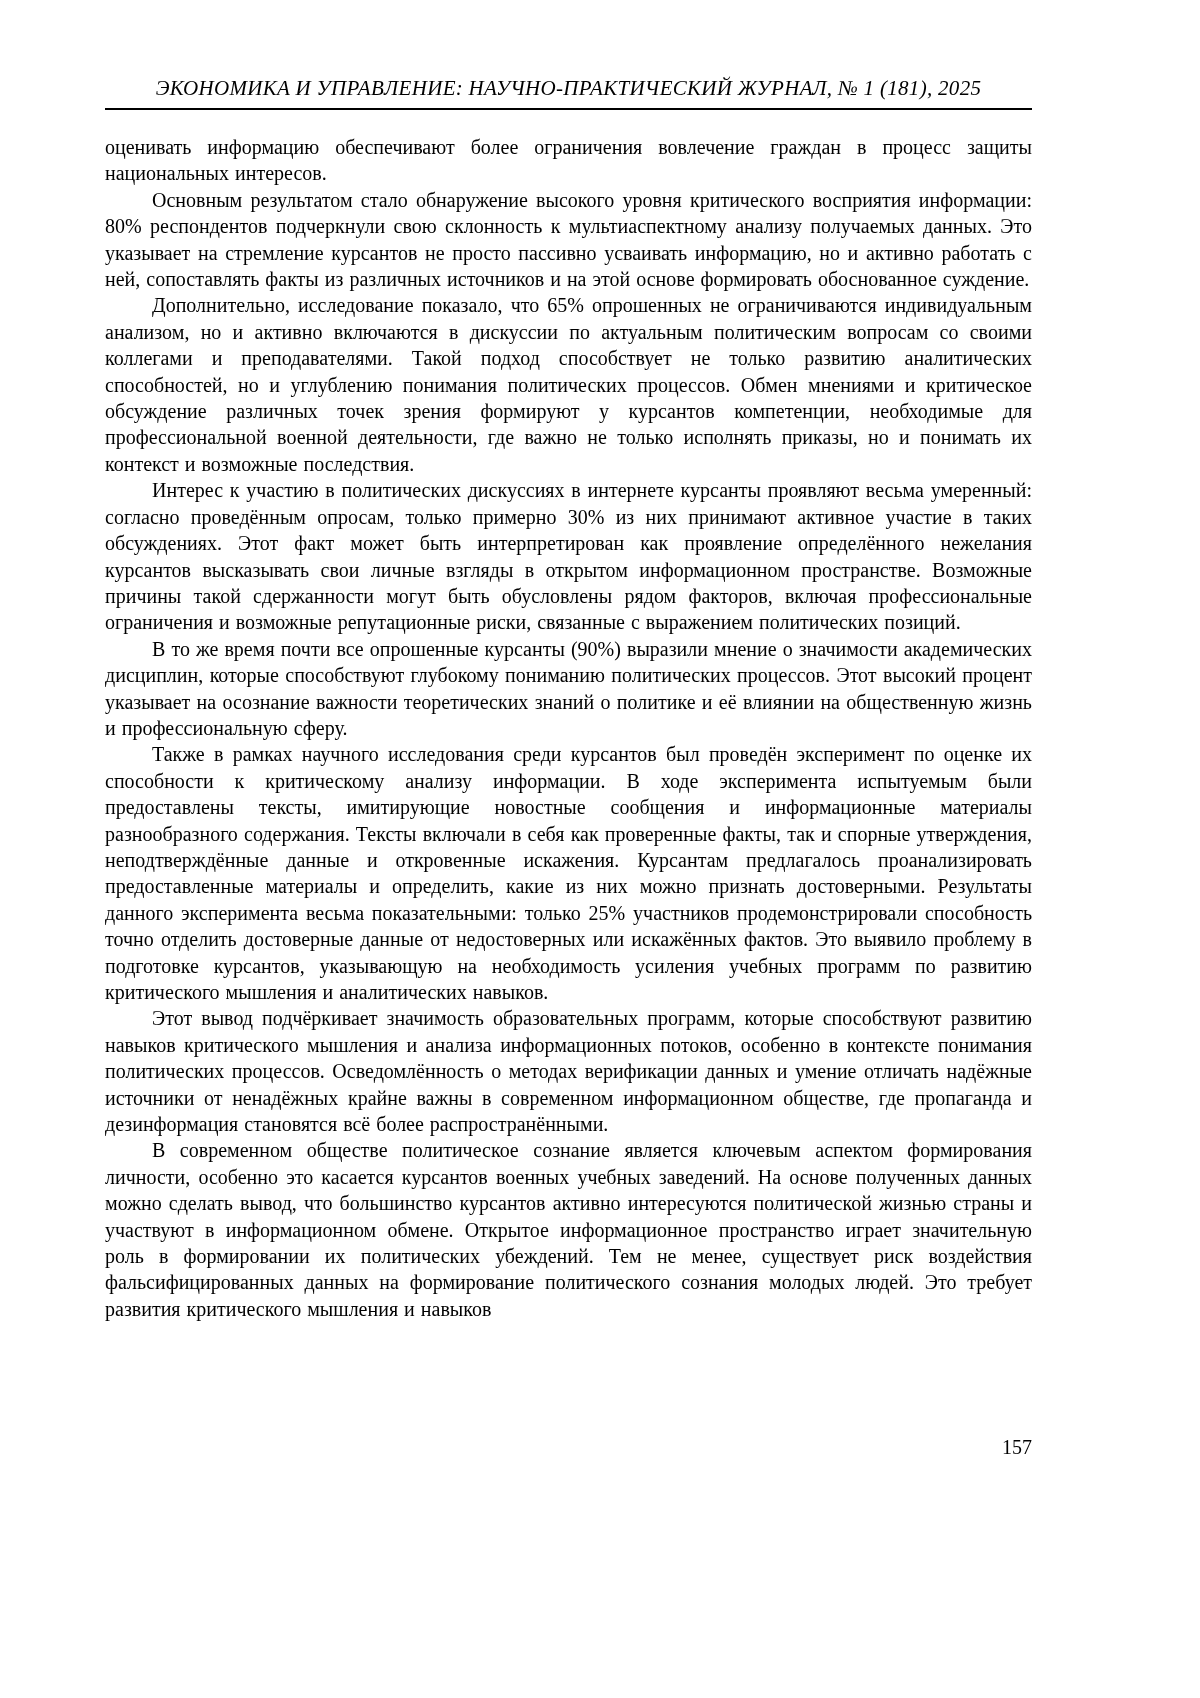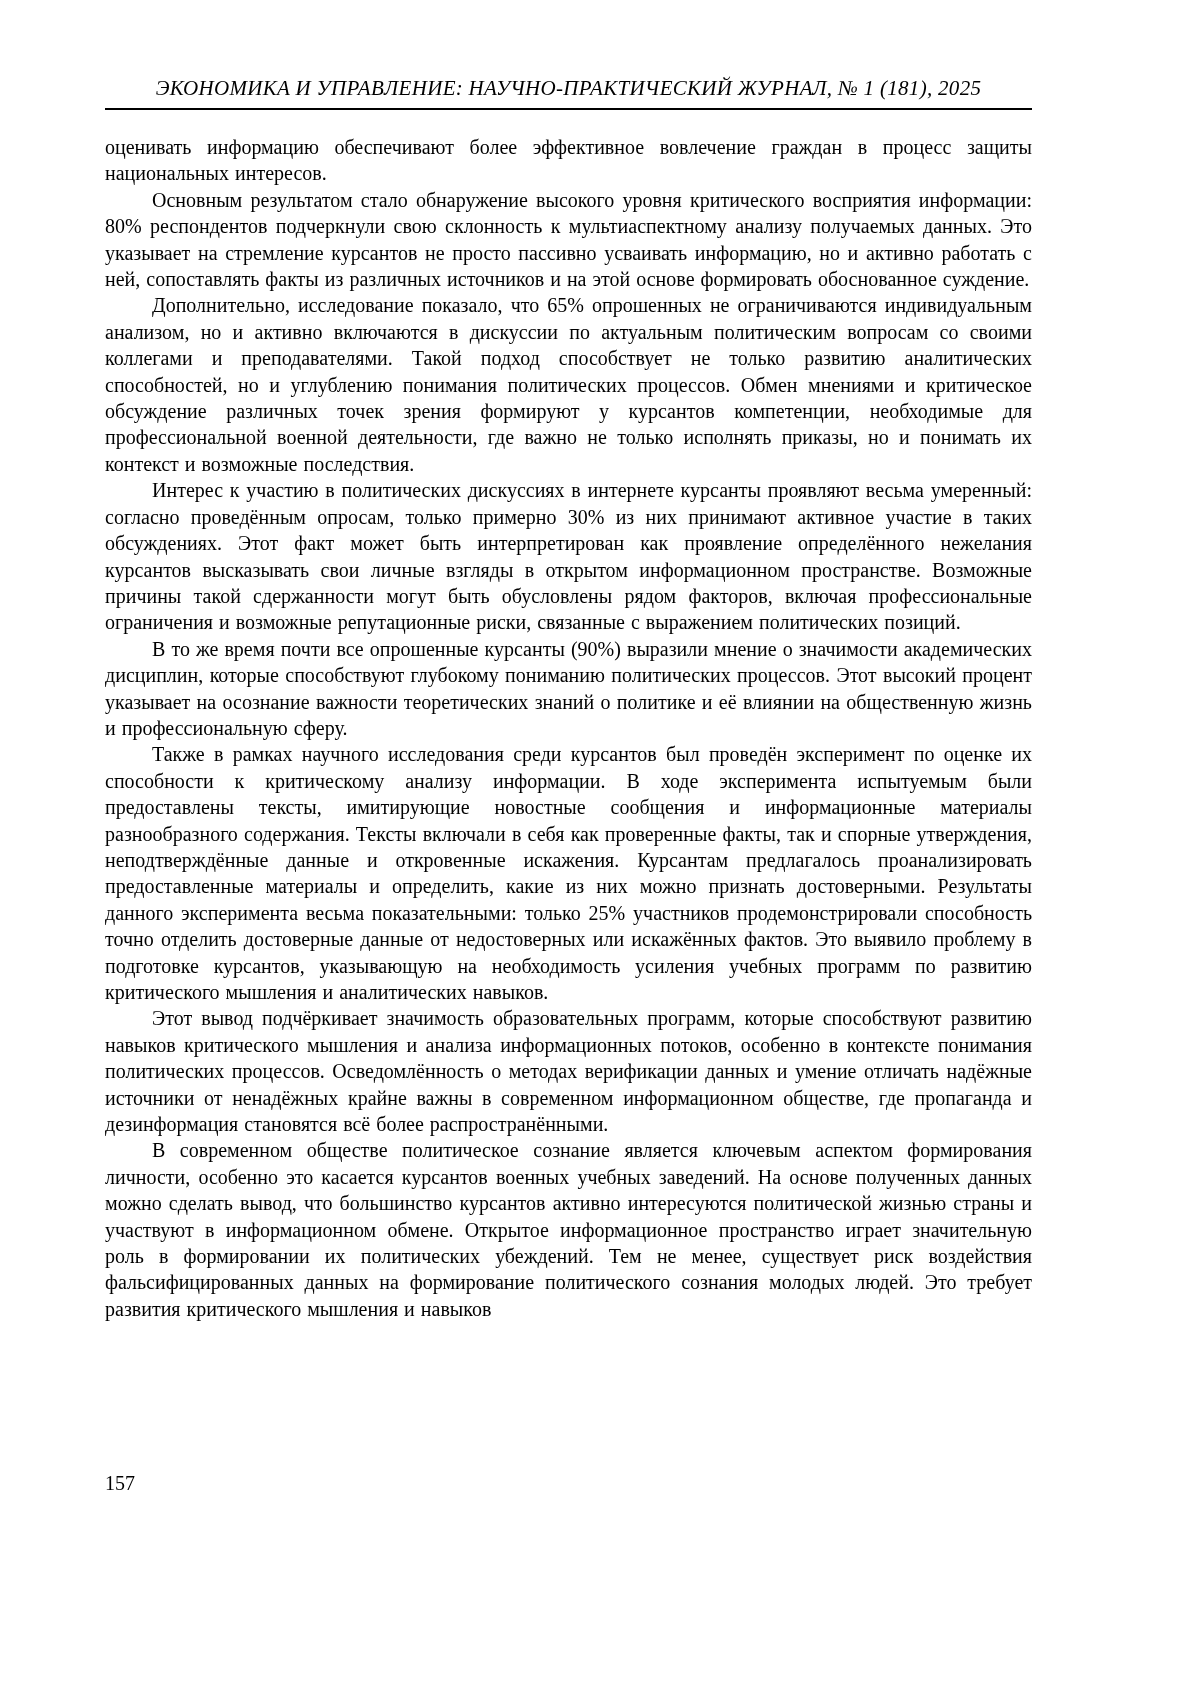--- a/index.html
+++ b/index.html
@@ -46,40 +46,40 @@
     margin: 0;
     font-size: 20px;
     line-height: 26.4px;
     font-weight: bold;
     text-align: center;
   }
   .page-footer {
     position: absolute;
     left: 105px;
     right: 168px;
-    top: 1470px;
-    text-align: left;
+    top: 1434px;
+    text-align: right;
   }
   .page-number {
     font-size: 20px;
     line-height: 26px;
   }
 </style>
 </head>
 <body>
 
 <div class="page">
 
   <header class="page-header">
     <div class="journal-title">ЭКОНОМИКА И УПРАВЛЕНИЕ: НАУЧНО-ПРАКТИЧЕСКИЙ ЖУРНАЛ, № 1 (181), 2025</div>
     <hr class="header-rule">
   </header>
 
   <main class="article-body">
-    <p class="para no-indent">оценивать информацию обеспечивают более эффективное вовлечение граждан в процесс защиты национальных интересов.</p>
+    <p class="para no-indent">оценивать информацию обеспечивают более ограничения вовлечение граждан в процесс защиты национальных интересов.</p>
     <p class="para">Основным результатом стало обнаружение высокого уровня критического восприятия информации: 80% респондентов подчеркнули свою склонность к мультиаспектному анализу получаемых данных. Это указывает на стремление курсантов не просто пассивно усваивать информацию, но и активно работать с ней, сопоставлять факты из различных источников и на этой основе формировать обоснованное суждение.</p>
     <p class="para">Дополнительно, исследование показало, что 65% опрошенных не ограничиваются индивидуальным анализом, но и активно включаются в дискуссии по актуальным политическим вопросам со своими коллегами и преподавателями. Такой подход способствует не только развитию аналитических способностей, но и углублению понимания политических процессов. Обмен мнениями и критическое обсуждение различных точек зрения формируют у курсантов компетенции, необходимые для профессиональной военной деятельности, где важно не только исполнять приказы, но и понимать их контекст и возможные последствия.</p>
     <p class="para">Интерес к участию в политических дискуссиях в интернете курсанты проявляют весьма умеренный: согласно проведённым опросам, только примерно 30% из них принимают активное участие в таких обсуждениях. Этот факт может быть интерпретирован как проявление определённого нежелания курсантов высказывать свои личные взгляды в открытом информационном пространстве. Возможные причины такой сдержанности могут быть обусловлены рядом факторов, включая профессиональные ограничения и возможные репутационные риски, связанные с выражением политических позиций.</p>
     <p class="para">В то же время почти все опрошенные курсанты (90%) выразили мнение о значимости академических дисциплин, которые способствуют глубокому пониманию политических процессов. Этот высокий процент указывает на осознание важности теоретических знаний о политике и её влиянии на общественную жизнь и профессиональную сферу.</p>
     <p class="para">Также в рамках научного исследования среди курсантов был проведён эксперимент по оценке их способности к критическому анализу информации. В ходе эксперимента испытуемым были предоставлены тексты, имитирующие новостные сообщения и информационные материалы разнообразного содержания. Тексты включали в себя как проверенные факты, так и спорные утверждения, неподтверждённые данные и откровенные искажения. Курсантам предлагалось проанализировать предоставленные материалы и определить, какие из них можно признать достоверными. Результаты данного эксперимента весьма показательными: только 25% участников продемонстрировали способность точно отделить достоверные данные от недостоверных или искажённых фактов. Это выявило проблему в подготовке курсантов, указывающую на необходимость усиления учебных программ по развитию критического мышления и аналитических навыков.</p>
     <p class="para">Этот вывод подчёркивает значимость образовательных программ, которые способствуют развитию навыков критического мышления и анализа информационных потоков, особенно в контексте понимания политических процессов. Осведомлённость о методах верификации данных и умение отличать надёжные источники от ненадёжных крайне важны в современном информационном обществе, где пропаганда и дезинформация становятся всё более распространёнными.</p>
 
 
     <p class="para">В современном обществе политическое сознание является ключевым аспектом формирования личности, особенно это касается курсантов военных учебных заведений. На основе полученных данных можно сделать вывод, что большинство курсантов активно интересуются политической жизнью страны и участвуют в информационном обмене. Открытое информационное пространство играет значительную роль в формировании их политических убеждений. Тем не менее, существует риск воздействия фальсифицированных данных на формирование политического сознания молодых людей. Это требует развития критического мышления и навыков</p>
   </main>

